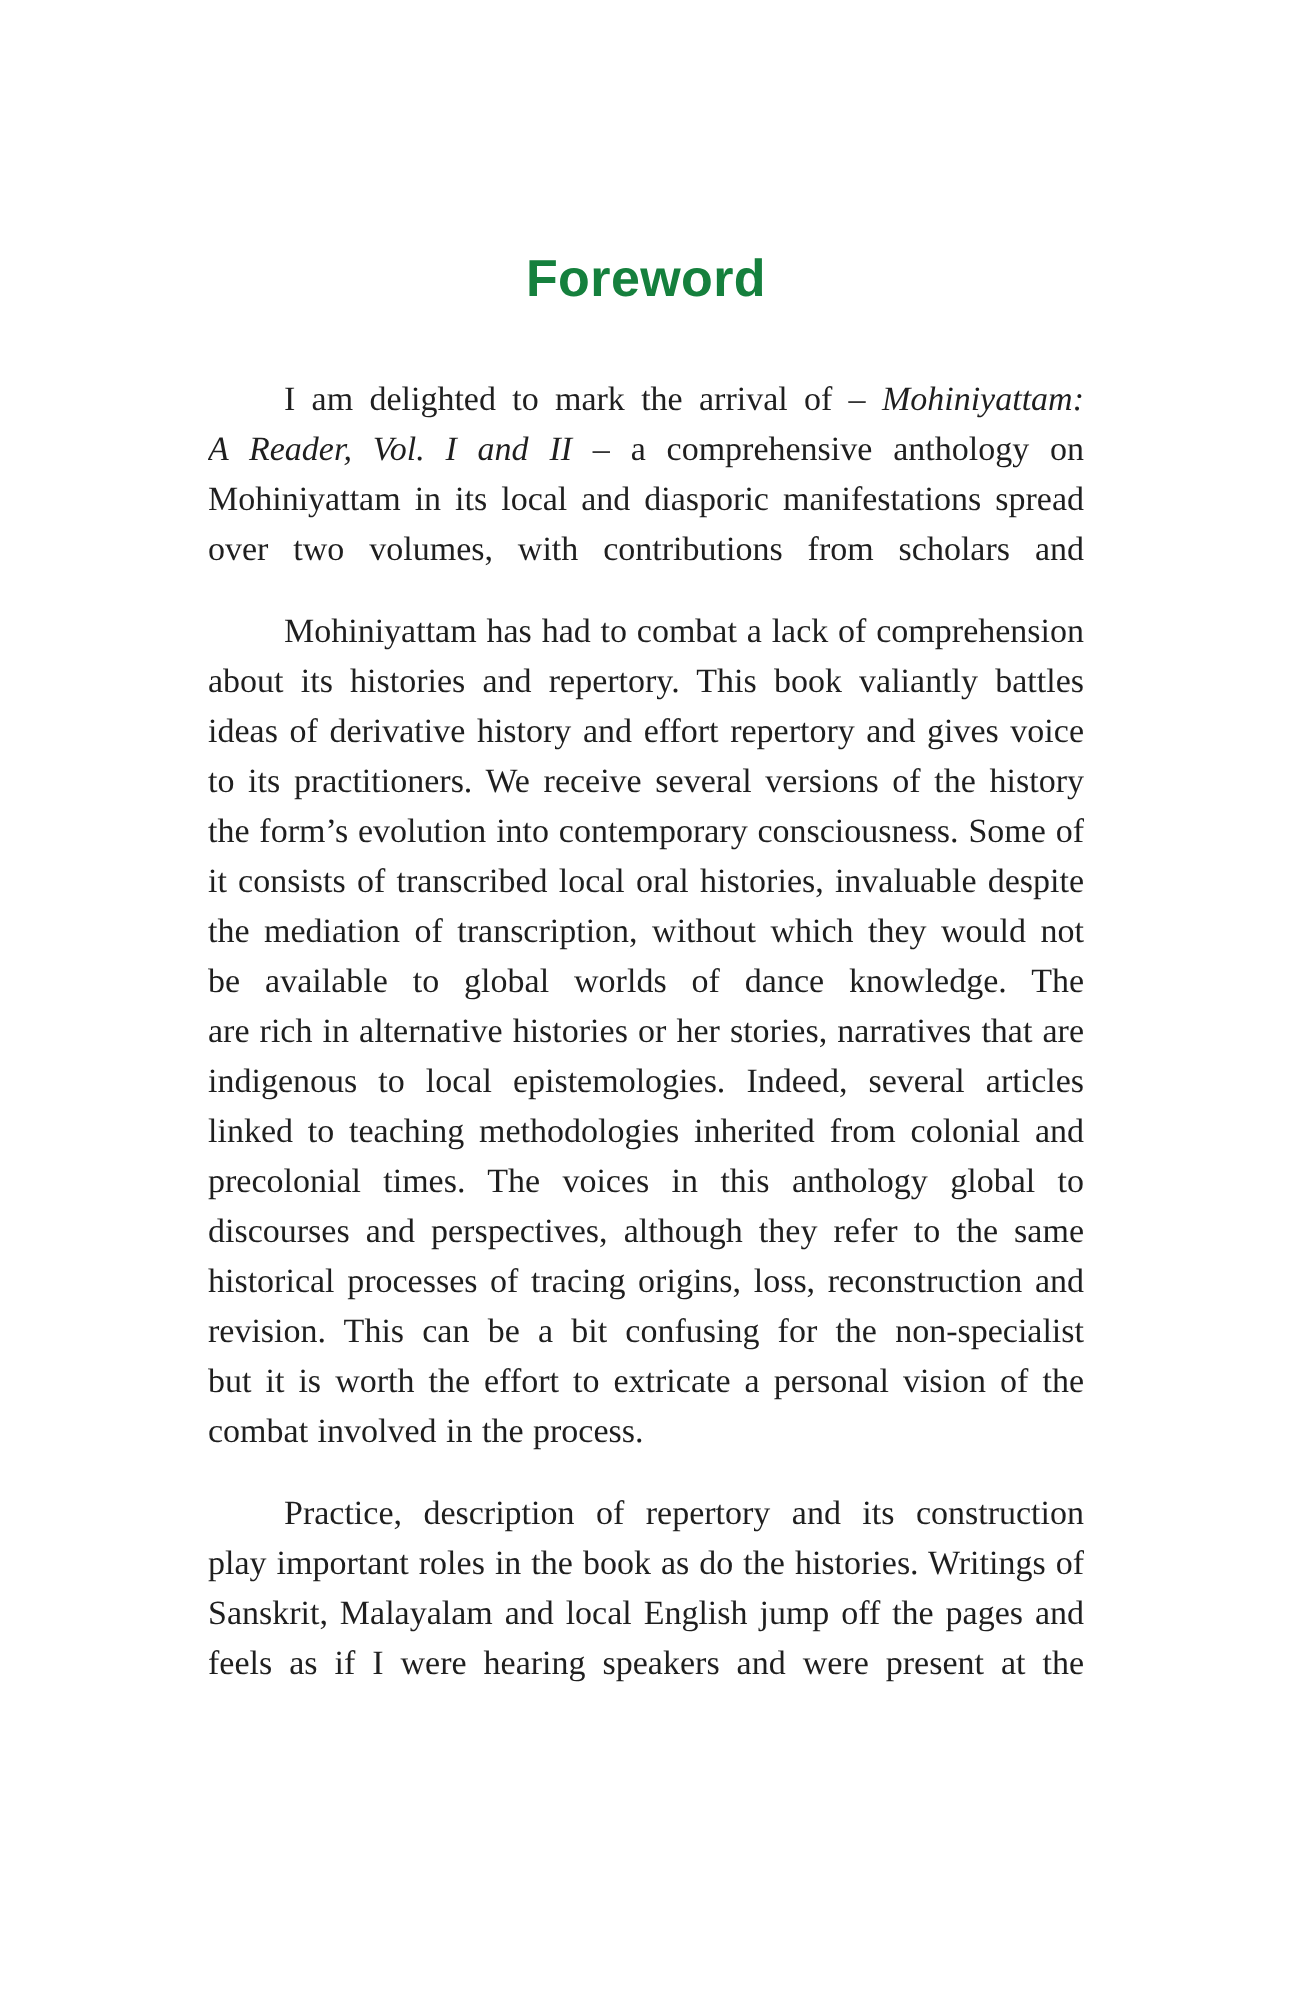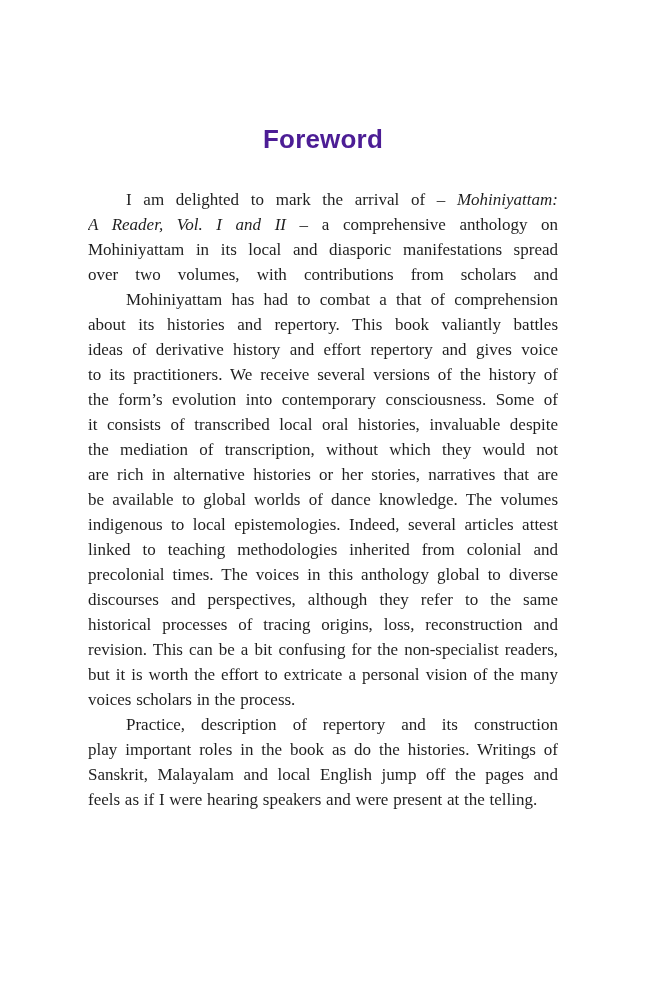--- a/index.html
+++ b/index.html
@@ -32,21 +32,21 @@
     color: #1a1a1a;
   }
   .body-text {
     margin-top: 33px;
     width: 470px;
     font-size: 17px;
     line-height: 25px;
     color: #1f1f1f;
   }
   .paragraph {
-    margin: 0;
+    margin: 16px;
   }
   .line {
     height: 25px;
     overflow: hidden;
     text-align: justify;
     text-align-last: justify;
     word-spacing: 0.5px;
   }
   .line.last {
     text-align-last: left;
@@ -55,46 +55,46 @@
     text-indent: 38px;
   }
   .line em {
     font-style: italic;
   }
 </style>
 </head>
 <body style="background: rgb(255, 255, 255);">
 
 <div class="page">
-  <h1 class="title" style="color: #4c1d95;">Foreword</h1>
+  <h1 class="title" style="color: #15803d;">Foreword</h1>
   <div class="body-text" style="color: rgb(31, 31, 31);">
       <div class="paragraph">
         <div class="line indent"><span>I am delighted to mark the arrival of – </span><em>Mohiniyattam:</em></div>
         <div class="line"><em>A Reader, Vol. I and II</em><span> – a comprehensive anthology on</span></div>
         <div class="line"><span>Mohiniyattam in its local and diasporic manifestations spread</span></div>
         <div class="line"><span>over two volumes, with contributions from scholars and</span></div>
       </div>
       <div class="paragraph">
-        <div class="line indent"><span>Mohiniyattam has had to combat a that of comprehension</span></div>
+        <div class="line indent"><span>Mohiniyattam has had to combat a lack of comprehension</span></div>
         <div class="line"><span>about its histories and repertory. This book valiantly battles</span></div>
         <div class="line"><span>ideas of derivative history and effort repertory and gives voice</span></div>
         <div class="line"><span>to its practitioners. We receive several versions of the history of</span></div>
         <div class="line"><span>the form’s evolution into contemporary consciousness. Some of</span></div>
         <div class="line"><span>it consists of transcribed local oral histories, invaluable despite</span></div>
         <div class="line"><span>the mediation of transcription, without which they would not</span></div>
+        <div class="line"><span>be available to global worlds of dance knowledge. The volumes</span></div>
         <div class="line"><span>are rich in alternative histories or her stories, narratives that are</span></div>
-        <div class="line"><span>be available to global worlds of dance knowledge. The volumes</span></div>
         <div class="line"><span>indigenous to local epistemologies. Indeed, several articles attest</span></div>
         <div class="line"><span>linked to teaching methodologies inherited from colonial and</span></div>
         <div class="line"><span>precolonial times. The voices in this anthology global to diverse</span></div>
         <div class="line"><span>discourses and perspectives, although they refer to the same</span></div>
         <div class="line"><span>historical processes of tracing origins, loss, reconstruction and</span></div>
         <div class="line"><span>revision. This can be a bit confusing for the non-specialist readers,</span></div>
         <div class="line"><span>but it is worth the effort to extricate a personal vision of the many</span></div>
-        <div class="line last"><span>voices scholars in the process.</span></div>
+        <div class="line last"><span>combat involved in the process.</span></div>
       </div>
       <div class="paragraph">
         <div class="line indent"><span>Practice, description of repertory and its construction</span></div>
         <div class="line"><span>play important roles in the book as do the histories. Writings of</span></div>
         <div class="line"><span>Sanskrit, Malayalam and local English jump off the pages and</span></div>
         <div class="line last"><span>feels as if I were hearing speakers and were present at the telling.</span></div>
       </div>
     </div>
 </div>
 

